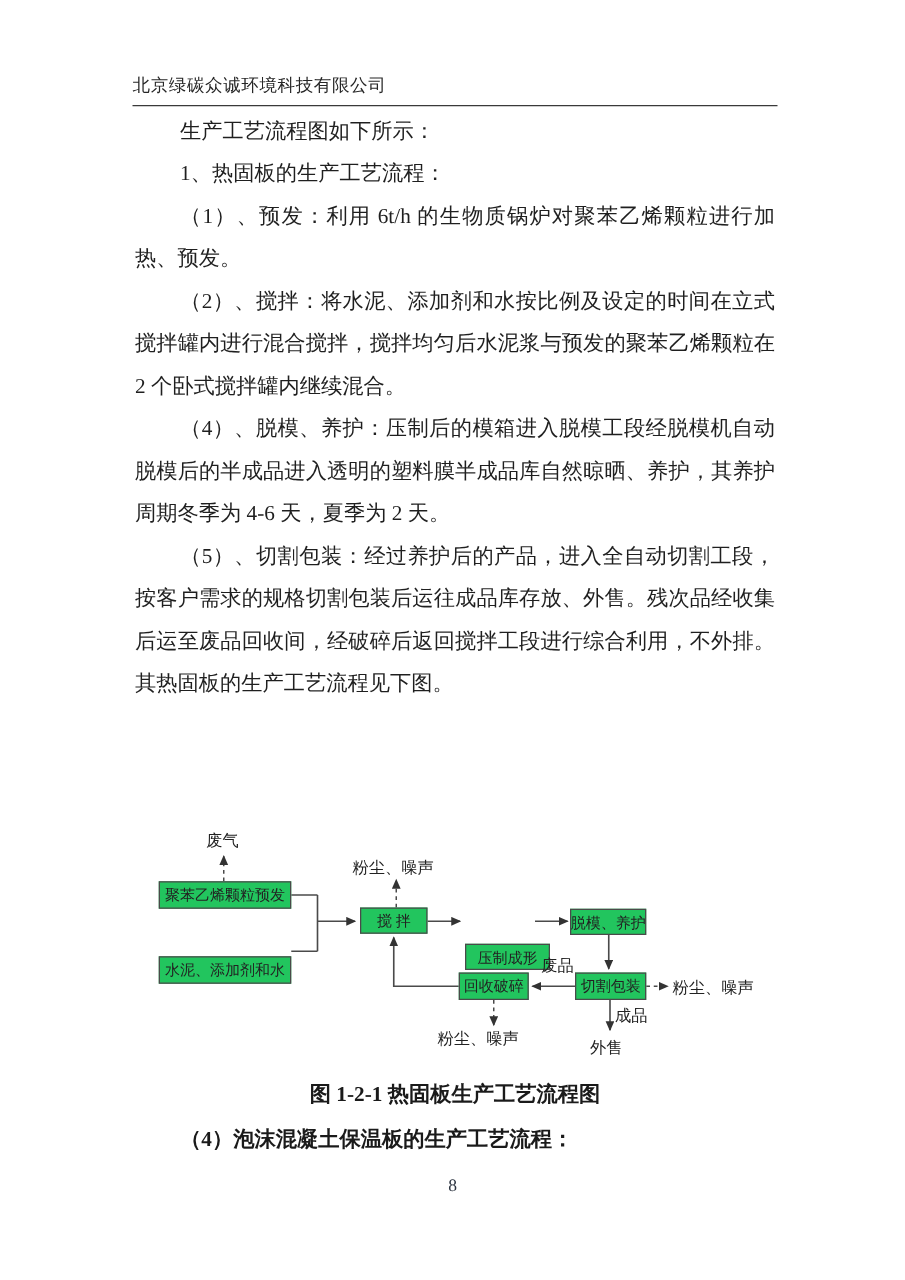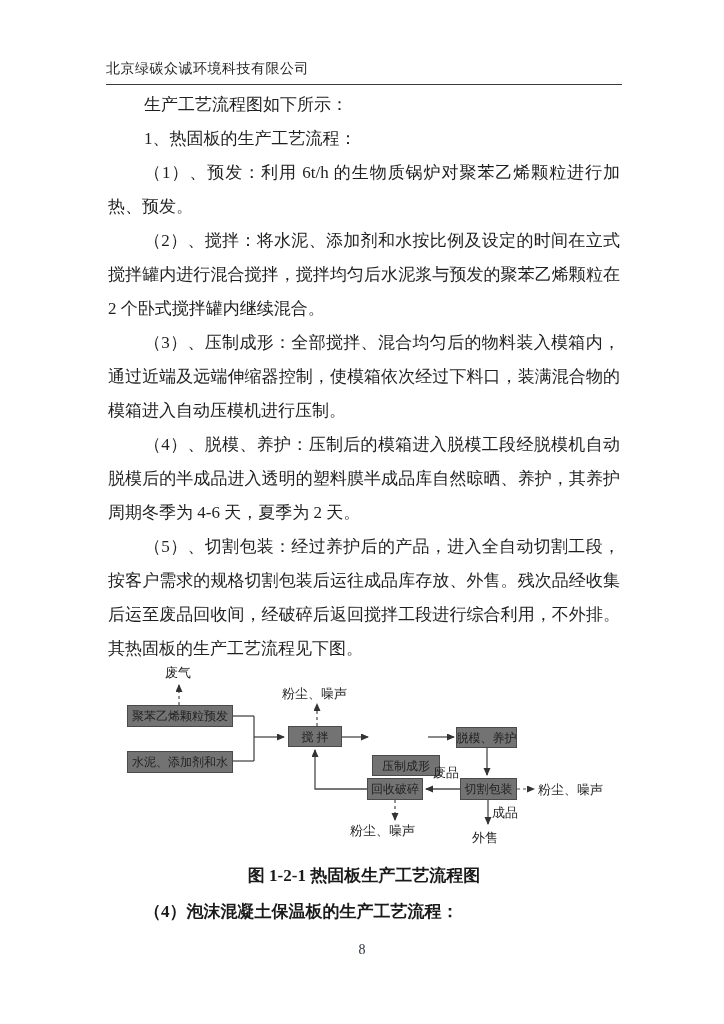--- a/index.html
+++ b/index.html
@@ -43,21 +43,21 @@
   
   .flowchart {
     position: absolute;
     left: 100px; top: 655px;
     width: 560px; height: 200px;
   }
   .flowchart svg { position: absolute; left: 0; top: 0; }
   .fc-box {
     position: absolute;
     border: 1px solid #4a4a4a;
-    background: #737373;
+    background: #22c55e;
     display: flex; align-items: center; justify-content: center;
     font-size: 12px; color: #222;
     white-space: nowrap;
     line-height: 1;
   }
   .fc-label {
     position: absolute;
     font-size: 13px; color: #222;
     white-space: nowrap;
     line-height: 1;
@@ -90,21 +90,20 @@
 
   <div class="header">
     <span>北京绿碳众诚环境科技有限公司</span>
   </div>
 
   <div class="doc-body">
     <p>生产工艺流程图如下所示：</p>
     <p>1、热固板的生产工艺流程：</p>
     <p>（1）、预发：利用 6t/h 的生物质锅炉对聚苯乙烯颗粒进行加热、预发。</p>
     <p>（2）、搅拌：将水泥、添加剂和水按比例及设定的时间在立式搅拌罐内进行混合搅拌，搅拌均匀后水泥浆与预发的聚苯乙烯颗粒在 2 个卧式搅拌罐内继续混合。</p>
-    <p>（3）、压制成形：全部搅拌、混合均匀后的物料装入模箱内，通过近端及远端伸缩器控制，使模箱依次经过下料口，装满混合物的模箱进入自动压模机进行压制。</p>
     <p>（4）、脱模、养护：压制后的模箱进入脱模工段经脱模机自动脱模后的半成品进入透明的塑料膜半成品库自然晾晒、养护，其养护周期冬季为 4-6 天，夏季为 2 天。</p>
     <p>（5）、切割包装：经过养护后的产品，进入全自动切割工段，按客户需求的规格切割包装后运往成品库存放、外售。残次品经收集后运至废品回收间，经破碎后返回搅拌工段进行综合利用，不外排。其热固板的生产工艺流程见下图。</p>
   </div>
 
   <div class="flowchart">
 
     <svg width="560" height="200" viewBox="0 0 560 200">
       <defs>
         <marker id="arr" markerWidth="9" markerHeight="8" refX="7" refY="3.5" orient="auto" markerUnits="userSpaceOnUse">
           <path d="M0,0 L8,3.5 L0,7 Z" fill="#333"></path>
@@ -122,21 +121,21 @@
       <line x1="154" y1="82" x2="184" y2="82" stroke="#4a4a4a" stroke-width="1.3" marker-end="url(#arr)"></line>
       <line x1="242" y1="82" x2="268" y2="82" stroke="#4a4a4a" stroke-width="1.3" marker-end="url(#arr)"></line>
       <line x1="328" y1="82" x2="354" y2="82" stroke="#4a4a4a" stroke-width="1.3" marker-end="url(#arr)"></line>
       <line x1="387" y1="93" x2="387" y2="120" stroke="#4a4a4a" stroke-width="1.3" marker-end="url(#arr)"></line>
       <line x1="360" y1="134" x2="326" y2="134" stroke="#4a4a4a" stroke-width="1.3" marker-end="url(#arr)"></line>
       <polyline points="267,134 215,134 215,95" fill="none" stroke="#4a4a4a" stroke-width="1.3" marker-end="url(#arr)"></polyline>
       <line x1="388" y1="145" x2="388" y2="169" stroke="#4a4a4a" stroke-width="1.3" marker-end="url(#arr)"></line>
     </svg>
 
     <div class="fc-box" style="left:27px;  top:50px;  width:106px; height:22px;">聚苯乙烯颗粒预发</div>
-    <div class="fc-box" style="left:27px;  top:96px;  width:106px; height:22px;text-align:right;">水泥、添加剂和水</div>
+    <div class="fc-box" style="left:27px;  top:110px;  width:106px; height:22px;text-align:right;">水泥、添加剂和水</div>
     <div class="fc-box" style="left:188px; top:71px;  width:54px;  height:21px;">搅 拌</div>
     <div class="fc-box" style="left:272px; top:72px;  width:68px;  height:21px;margin-top:28px;">压制成形</div>
     <div class="fc-box" style="left:356px; top:72px;  width:61px;  height:21px;">脱模、养护</div>
     <div class="fc-box" style="left:360px; top:123px; width:57px;  height:22px;">切割包装</div>
     <div class="fc-box" style="left:267px; top:123px; width:56px;  height:22px;">回收破碎</div>
 
     <div class="fc-label" style="left:65px;  top:11px;">废气</div>
     <div class="fc-label" style="left:182px; top:32px;">粉尘、噪声</div>
     <div class="fc-label" style="left:333px; top:111px;">废品</div>
     <div class="fc-label" style="left:438px; top:128px;">粉尘、噪声</div>

